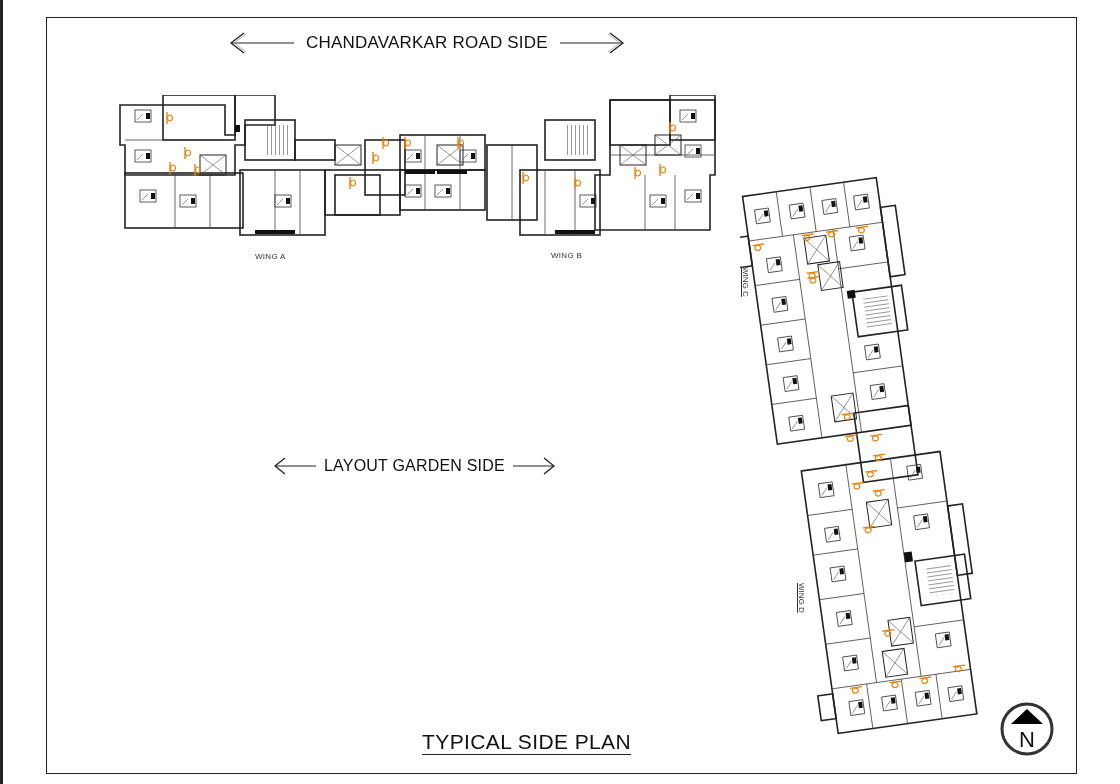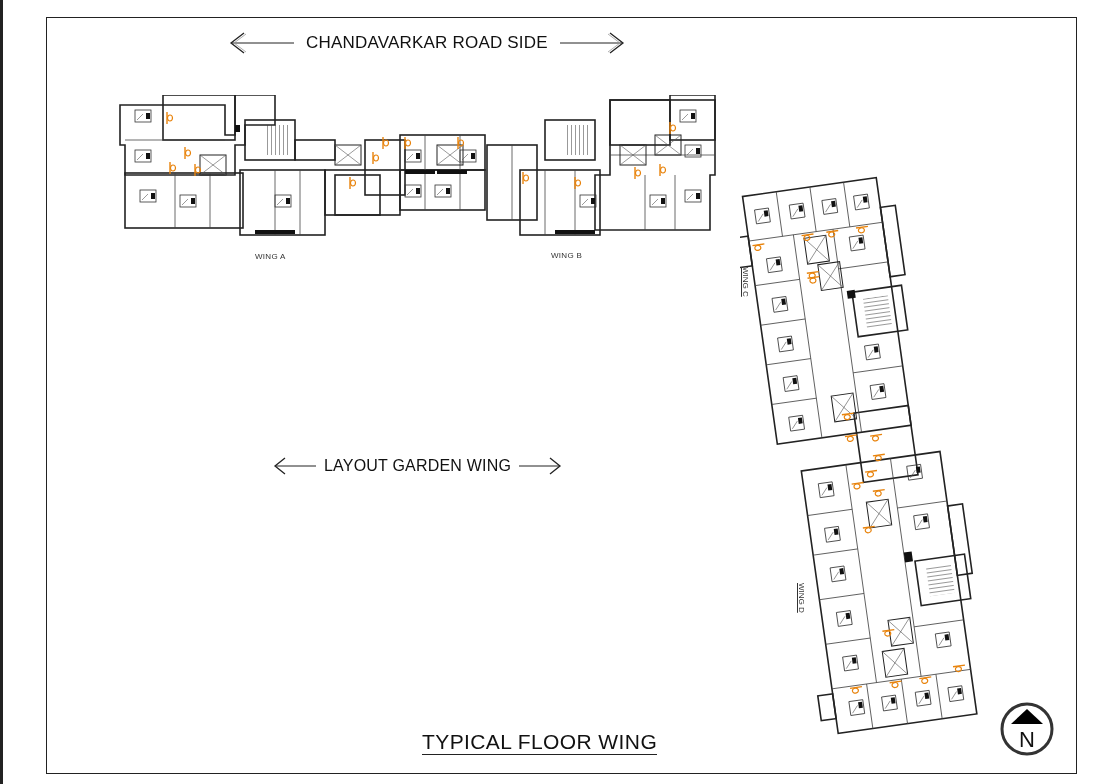--- a/index.html
+++ b/index.html
@@ -48,21 +48,21 @@
     <polyline points="50,1 63,11 50,21" fill="none" stroke="#222" stroke-width="1.3"></polyline>
     <polyline points="48,2 60,11 48,20" fill="none" stroke="#999" stroke-width="0.8"></polyline>
   </svg>
 </div>
 
 <div class="side-label" style="left:272px; top:456px;">
   <svg width="44" height="20">
     <line x1="4" y1="10" x2="44" y2="10" stroke="#222" stroke-width="1"></line>
     <polyline points="13,2 3,10 13,18" fill="none" stroke="#222" stroke-width="1.3"></polyline>
   </svg>
-  <span class="txt" style="font-size:16px; padding:0 8px;">LAYOUT GARDEN WING</span>
+  <span class="txt" style="font-size:16px; padding:0 8px;">LAYOUT GARDEN SIDE</span>
   <svg width="44" height="20">
     <line x1="0" y1="10" x2="40" y2="10" stroke="#222" stroke-width="1"></line>
     <polyline points="31,2 41,10 31,18" fill="none" stroke="#222" stroke-width="1.3"></polyline>
   </svg>
 </div>
 
 <svg class="plan" style="left:115px; top:95px;" width="605" height="145" viewBox="0 0 605 145">
   <defs>
     <pattern id="stairs" width="4" height="40" patternUnits="userSpaceOnUse">
       <line x1="0" y1="0" x2="0" y2="40" stroke="#333" stroke-width="1"></line>
@@ -291,21 +291,21 @@
     <g fill="#111">
       <rect x="130" y="118" width="8" height="8"></rect>
       <rect x="150" y="385" width="8" height="10"></rect>
     </g>
   </g>
 </svg>
 
 <div class="wing-label-rot" style="left:750px; top:267px;">WING C</div>
 <div class="wing-label-rot" style="left:806px; top:583px;">WING D</div>
 
-<div class="title">TYPICAL FLOOR WING</div>
+<div class="title">TYPICAL SIDE PLAN</div>
 
 <div class="north">
   <svg width="58" height="58" viewBox="0 0 58 58">
     <circle cx="29" cy="29" r="25" fill="none" stroke="#333" stroke-width="3"></circle>
     <polygon points="29,9 13,24 45,24" fill="#000"></polygon>
     <text x="29" y="47" text-anchor="middle" font-size="22" font-family="Liberation Sans, sans-serif" fill="#111">N</text>
   </svg>
 </div>
 
 </body></html>

